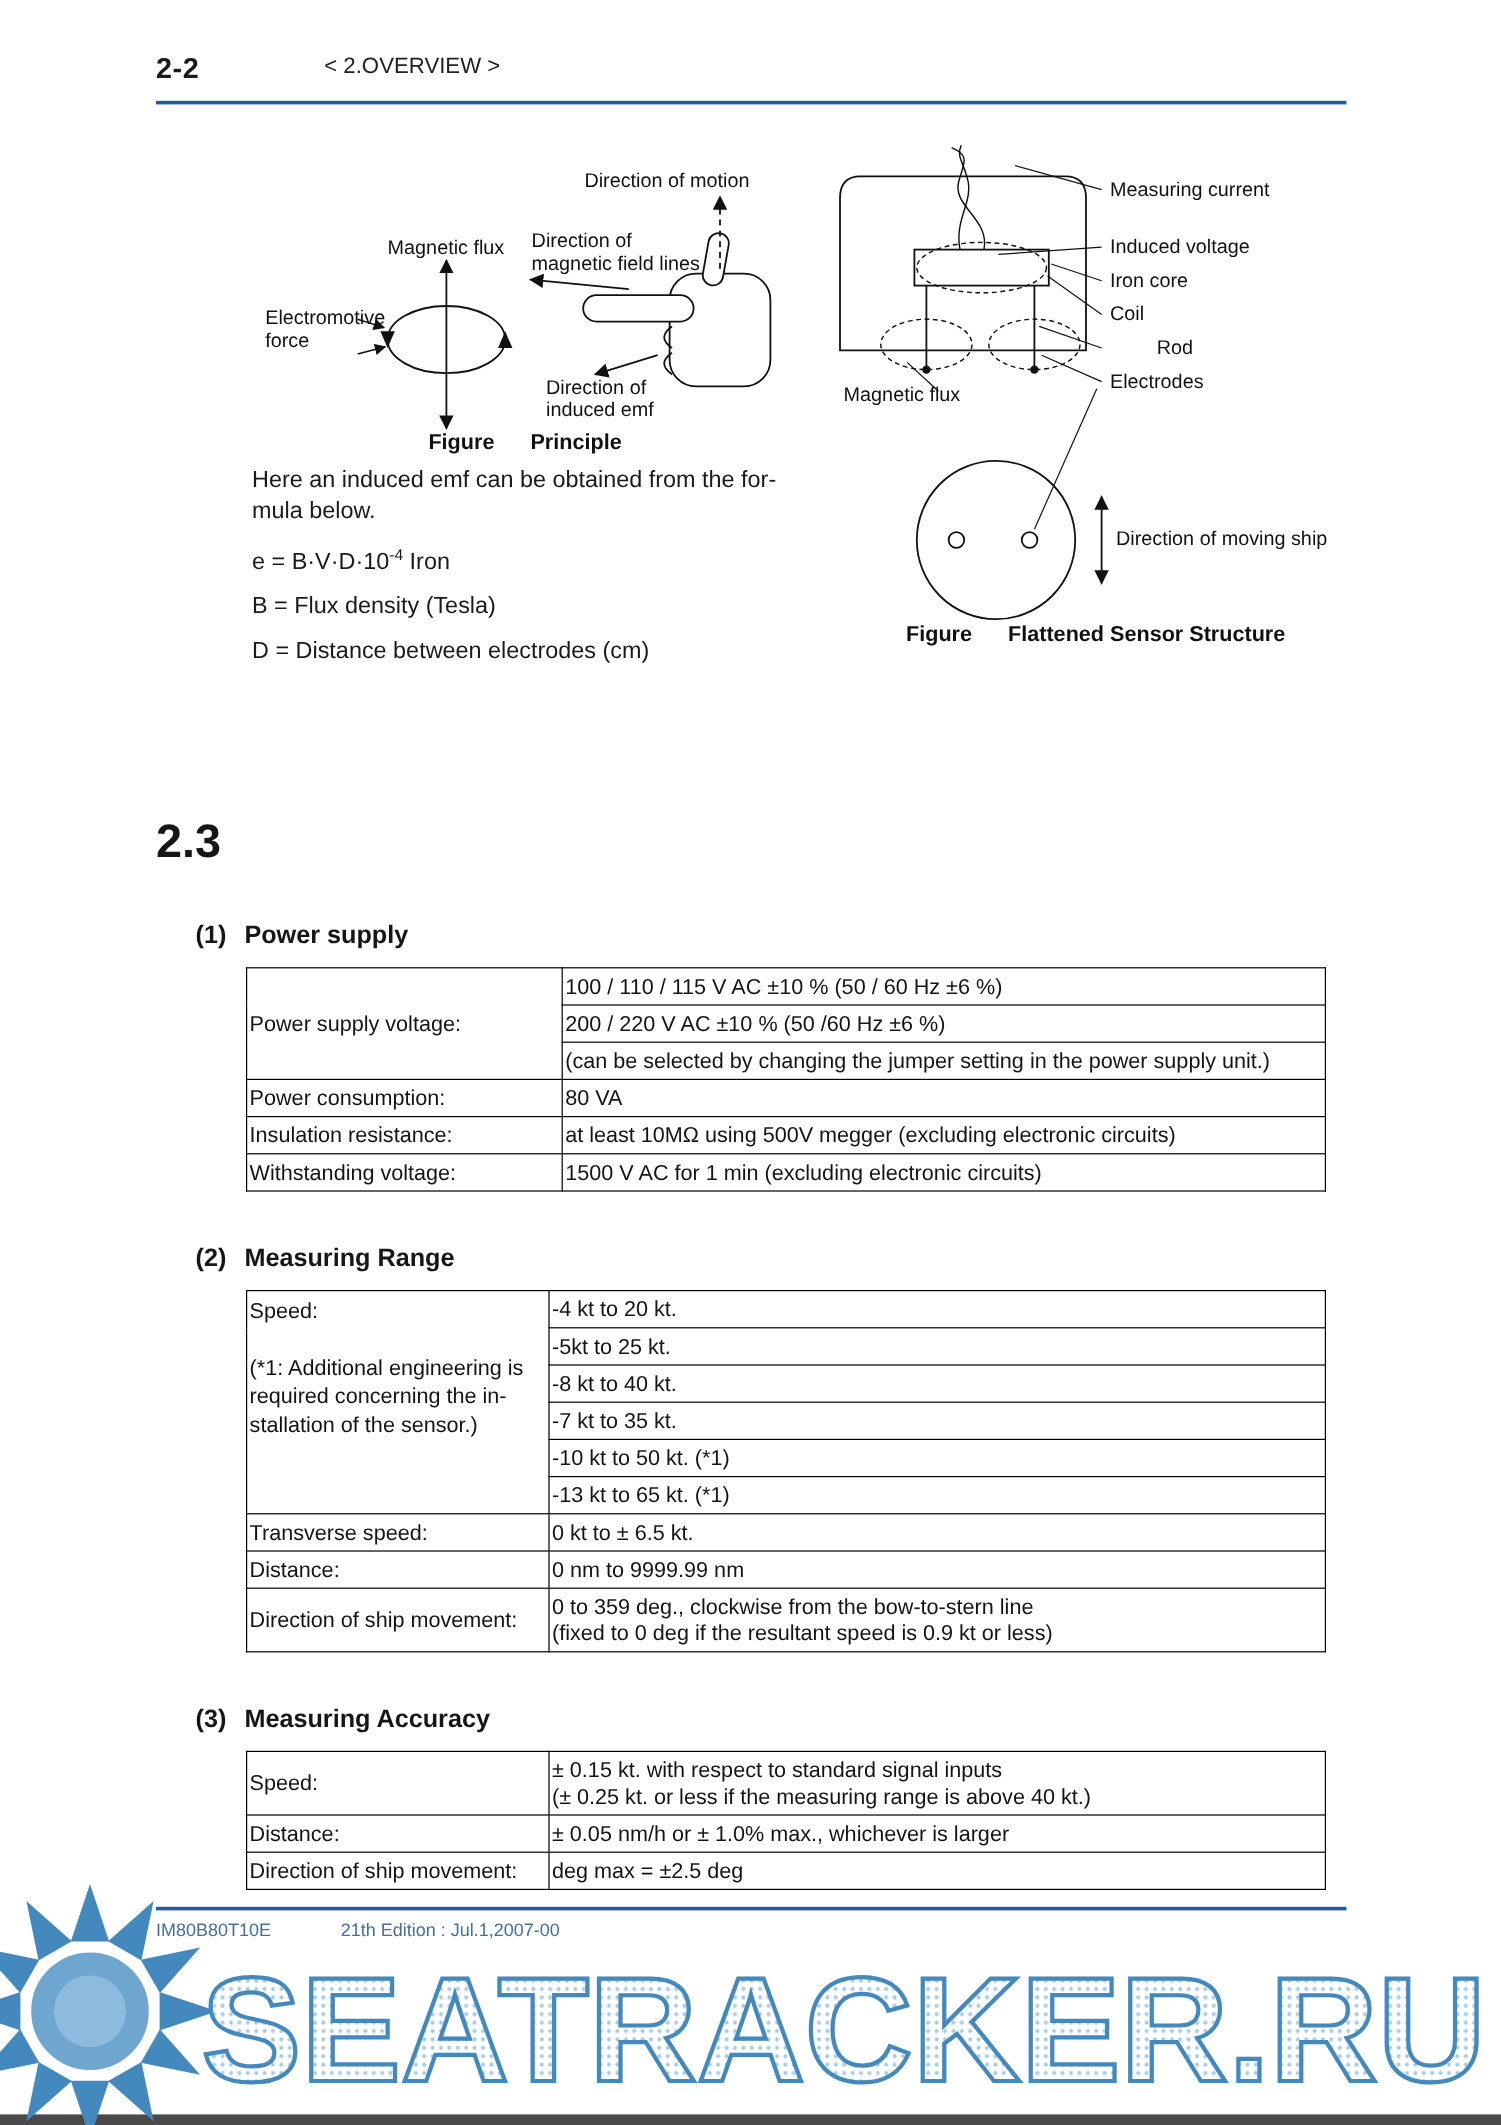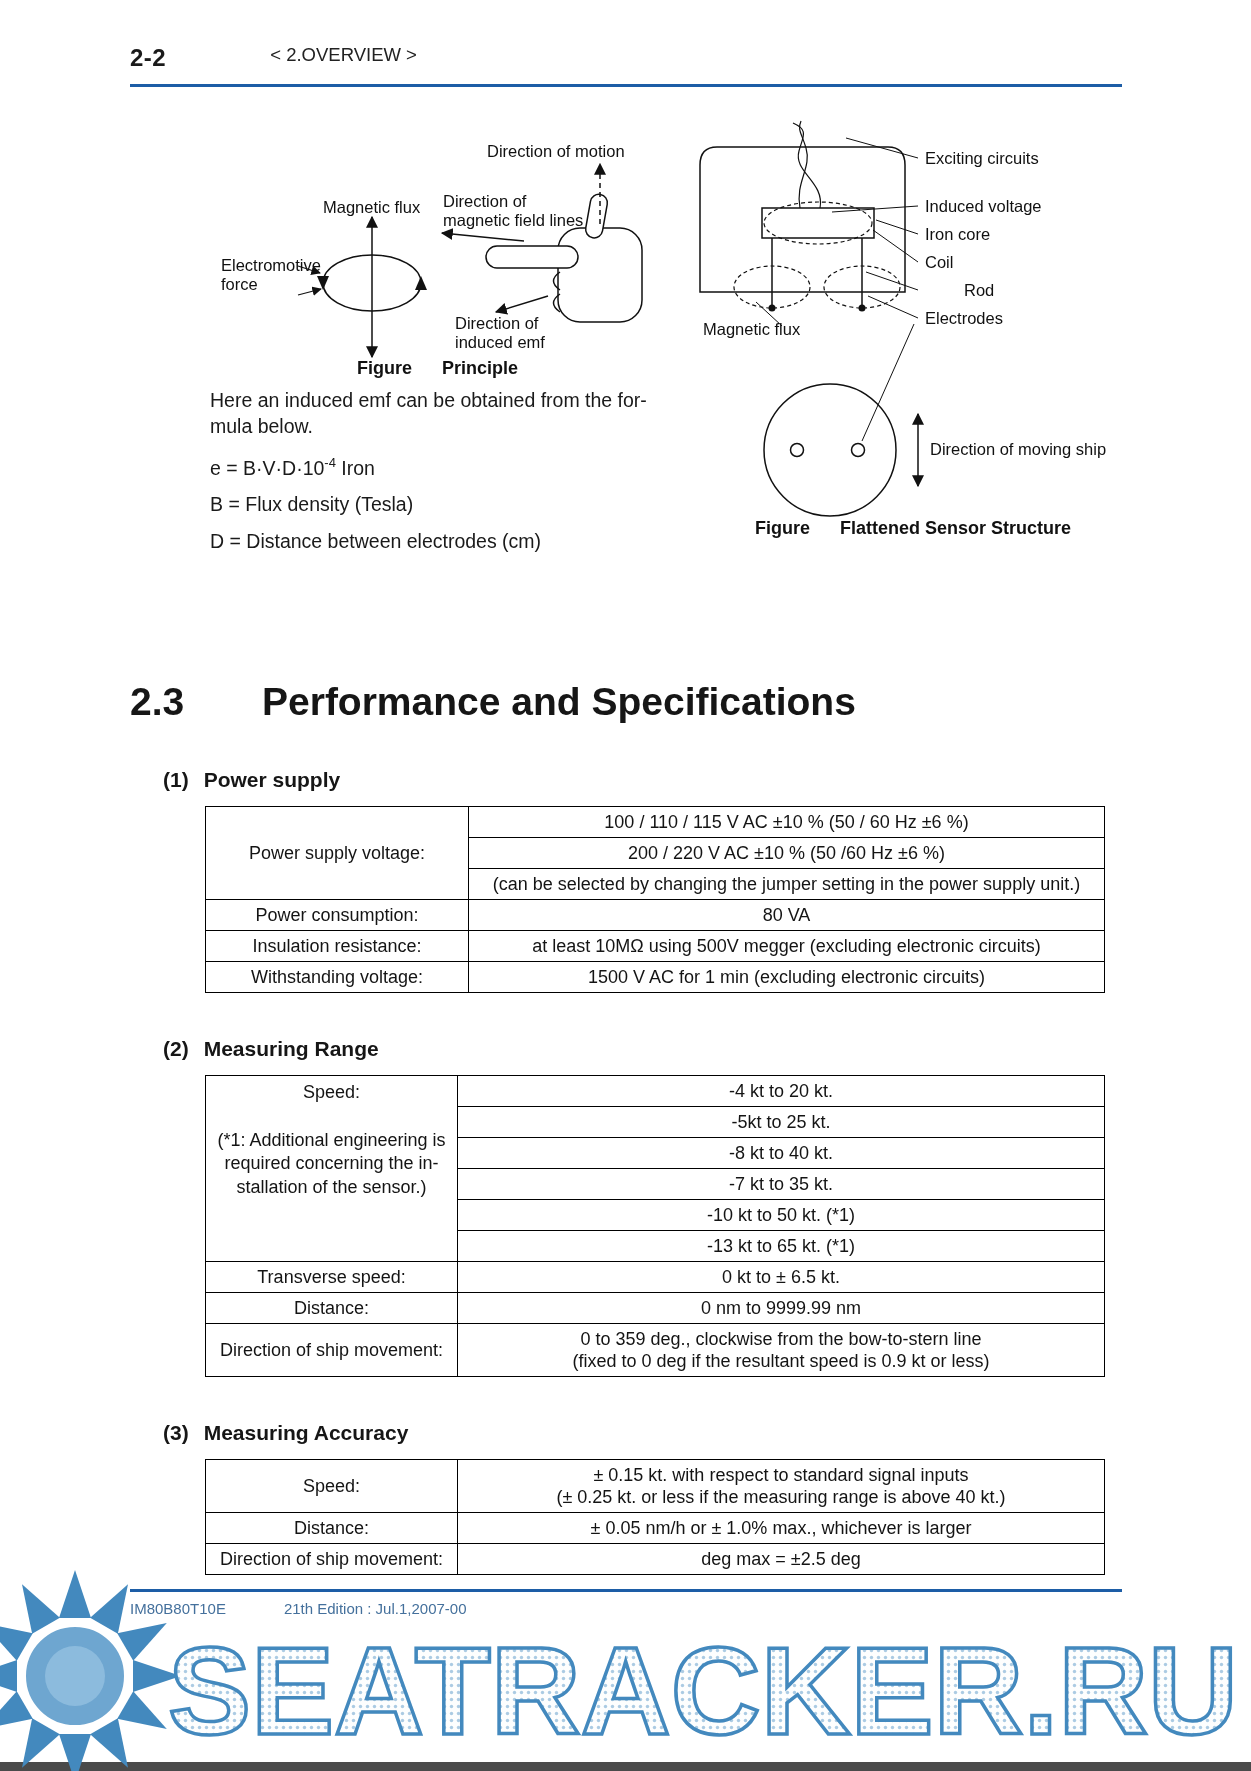--- a/index.html
+++ b/index.html
@@ -29,21 +29,21 @@
   
   .secheading { display:flex; margin:40px 0 0 130px; font-size:39px; font-weight:bold; color:#161616; }
   .secheading .num { width:132px; }
   
   .subheading { display:flex; margin:44px 0 0 163px; font-size:21px; font-weight:bold; color:#161616; }
   .subheading .num { margin-right:15px; }
   
   table.spec { border-collapse:collapse; margin:14px 0 0 205px; width:900px; table-layout:fixed; }
   table.spec td {
     border:1.5px solid #000; font-size:18px; line-height:22px;
-    padding:4px 2px; vertical-align:middle; color:#141414;text-align:center;
+    padding:4px 2px; vertical-align:middle; color:#141414;
   }
   td.ml { white-space:pre-line; }
   td.labtop { vertical-align:top; padding-top:5px; }
   .speedcell { vertical-align:top !important; padding-top:5px !important; }
   .speedcell .note { margin-top:26px; white-space:pre-line; line-height:1.3; }
   
   .footrule { height:3px; width:992px; margin:14px 0 0 130px; }
   .footrow { display:flex; margin:8px 0 0 130px; font-size:15px; color:#44709c; }
   .footrow .edition { margin-left:58px; }
   
@@ -121,21 +121,21 @@
     <div class="flabel" style="left:221px; top:136px;">Electromotive
 force</div>
     <div class="flabel" style="left:455px; top:194px;">Direction of
 induced emf</div>
     <div class="fcap" style="left:357px; top:238px;">
       <span>Figure</span>
         <span class="gap"></span>
         <span>Principle</span>
     </div>
 
-    <div class="flabel" style="left:925px; top:29px;">Exciting circuits</div>
+    <div class="flabel" style="left:925px; top:29px;">Measuring current</div>
     <div class="flabel" style="left:925px; top:77px;">Induced voltage</div>
     <div class="flabel" style="left:925px; top:105px;">Iron core</div>
     <div class="flabel" style="left:925px; top:133px;">Coil</div>
     <div class="flabel" style="left:964px; top:161px;text-align:center;">Rod</div>
     <div class="flabel" style="left:925px; top:189px;">Electrodes</div>
     <div class="flabel" style="left:703px; top:200px;">Magnetic flux</div>
     <div class="flabel" style="left:930px; top:320px;">Direction of moving ship</div>
     <div class="fcap" style="left:755px; top:398px;">
       <span>Figure</span>
         <span class="gap"></span>
@@ -146,21 +146,20 @@
       <p class="intro">Here an induced emf can be obtained from the for-
 mula below.</p>
       <p class="formula"><span>e = B·V·D·10</span><sup>-4</sup> <span>Iron</span></p>
       <p class="def">B = Flux density (Tesla)</p>
       <p class="def">D = Distance between electrodes (cm)</p>
     </div>
   </div>
 
   <div class="secheading">
     <span class="num">2.3</span>
-    <span>Performance and Specifications</span>
   </div>
 
   <div class="subheading">
     <span class="num">(1)</span>
     <span>Power supply</span>
   </div>
   <table class="spec">
     <colgroup>
         <col style="width:263px">
         <col>

